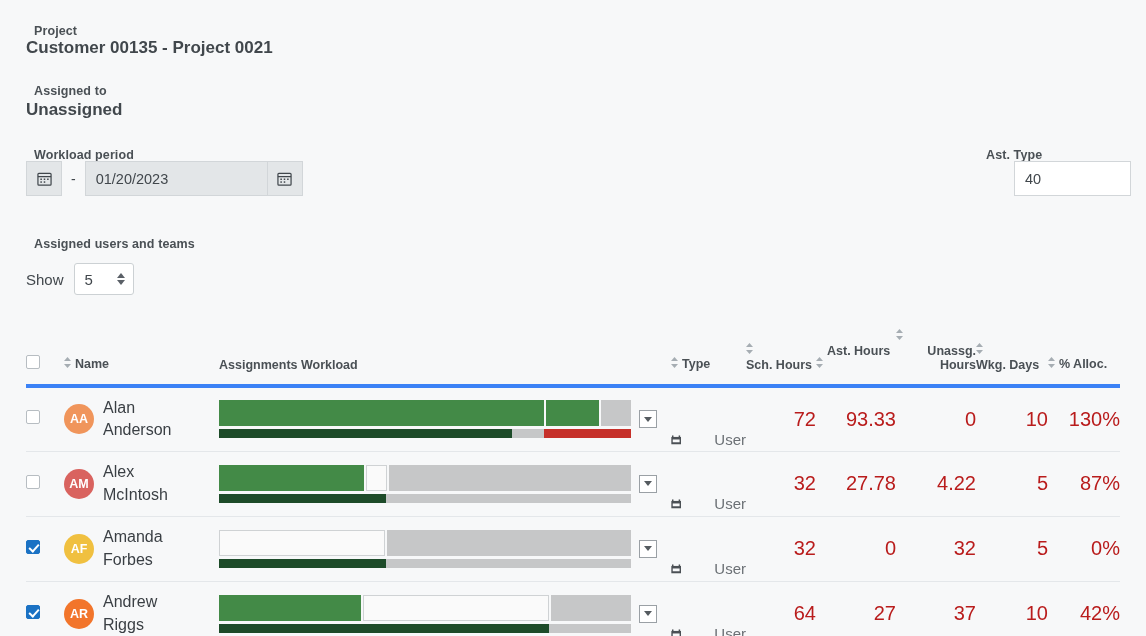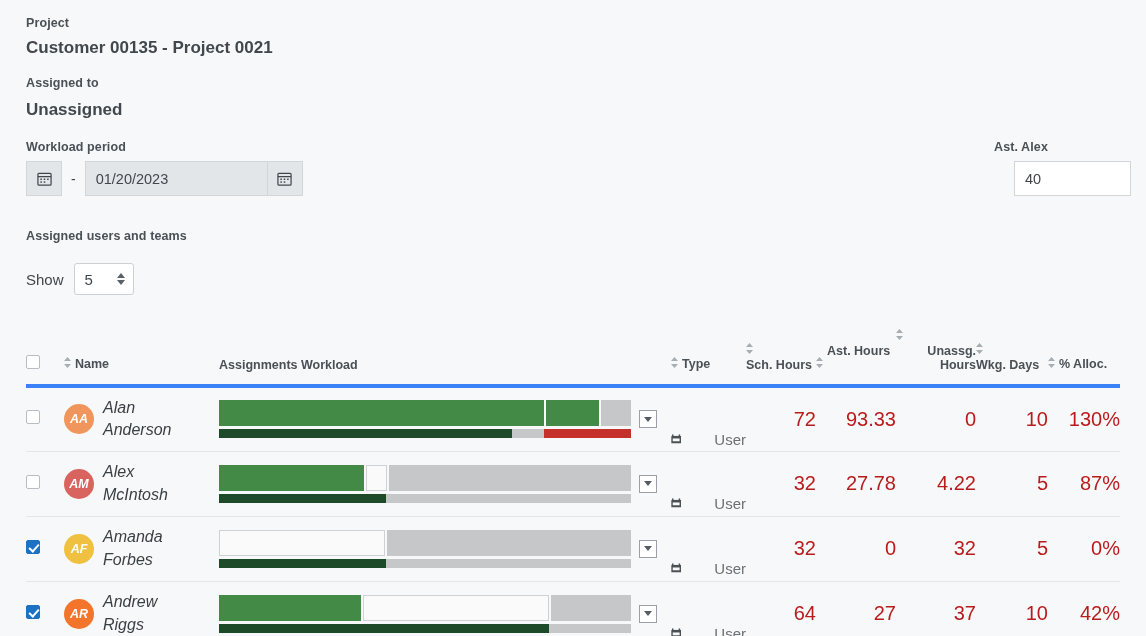--- a/index.html
+++ b/index.html
@@ -10,21 +10,21 @@
     font-family: "Liberation Sans", sans-serif;
     color: #3a3f44;
     overflow: hidden;
   }
   .page { position: relative; width: 1146px; height: 636px; padding: 0 26px; }
 
   .field-label {
     font-size: 12.5px;
     font-weight: bold;
     color: #4a5055;
-    margin: 0;
+    margin: 8px;
     letter-spacing: 0.1px;
   }
   .field-value {
     font-size: 17px;
     color: #41474c;
     font-weight: bold;
   }
 
   #project-label { position: absolute; left: 26px; top: 16px; }
   #project-value { position: absolute; left: 26px; top: 38px; }
@@ -164,21 +164,21 @@
   .cb.checked::after {
     content: "";
     position: absolute;
     left: 4px; top: 1px;
     width: 4px; height: 8px;
     border: solid #ffffff;
     border-width: 0 2px 2px 0;
     transform: rotate(42deg);
   }
 
-  .name-cell { display: flex; align-items: center; gap: 9px; font-style: italic; }
+  .name-cell { display: flex; align-items: center; gap: 9px; }
   .avatar {
     width: 30px; height: 30px;
     border-radius: 50%;
     color: #ffffff;
     font-size: 12.5px;
     font-weight: bold;
     display: flex; align-items: center; justify-content: center;
     flex: 0 0 auto;
   }
   .uname {
@@ -218,21 +218,21 @@
     cursor: pointer;
     flex: 0 0 auto;
   }
   .tri-down {
     width: 0; height: 0;
     border-left: 4px solid transparent;
     border-right: 4px solid transparent;
     border-top: 5px solid #555b60;
   }
 
-  .type-cell { display: flex; align-items: flex-start; gap: 32px; margin-top: 40px; }
+  .type-cell { display: flex; align-items: flex-end; gap: 32px; margin-top: 40px; }
   .type-text { font-size: 15px; color: #6b7075; }
 </style>
 </head>
 <body>
 
 <div class="page">
 
   <div class="field-label" id="project-label">Project</div>
   <div class="field-value" id="project-value">Customer 00135 - Project 0021</div>
 
@@ -265,21 +265,21 @@
           <rect x="3.6" y="8" width="1.6" height="1.6" fill="#41474c"></rect>
           <rect x="7.2" y="8" width="1.6" height="1.6" fill="#41474c"></rect>
           <rect x="10.8" y="8" width="1.6" height="1.6" fill="#41474c"></rect>
           <rect x="3.6" y="11" width="1.6" height="1.6" fill="#41474c"></rect>
           <rect x="7.2" y="11" width="1.6" height="1.6" fill="#41474c"></rect>
         </svg>
       </div>
     </div>
   </div>
 
-  <div class="field-label" id="astwork-label">Ast. Alex</div>
+  <div class="field-label" id="astwork-label">Ast. Type</div>
   <div id="astwork-wrap">
     <input id="astwork-input" value="40" style="">
   </div>
 
   <div class="field-label" id="assigned-users-label">Assigned users and teams</div>
 
 
   <div id="show-row">
     <span id="show-label">Show</span>
     <div id="show-select">

